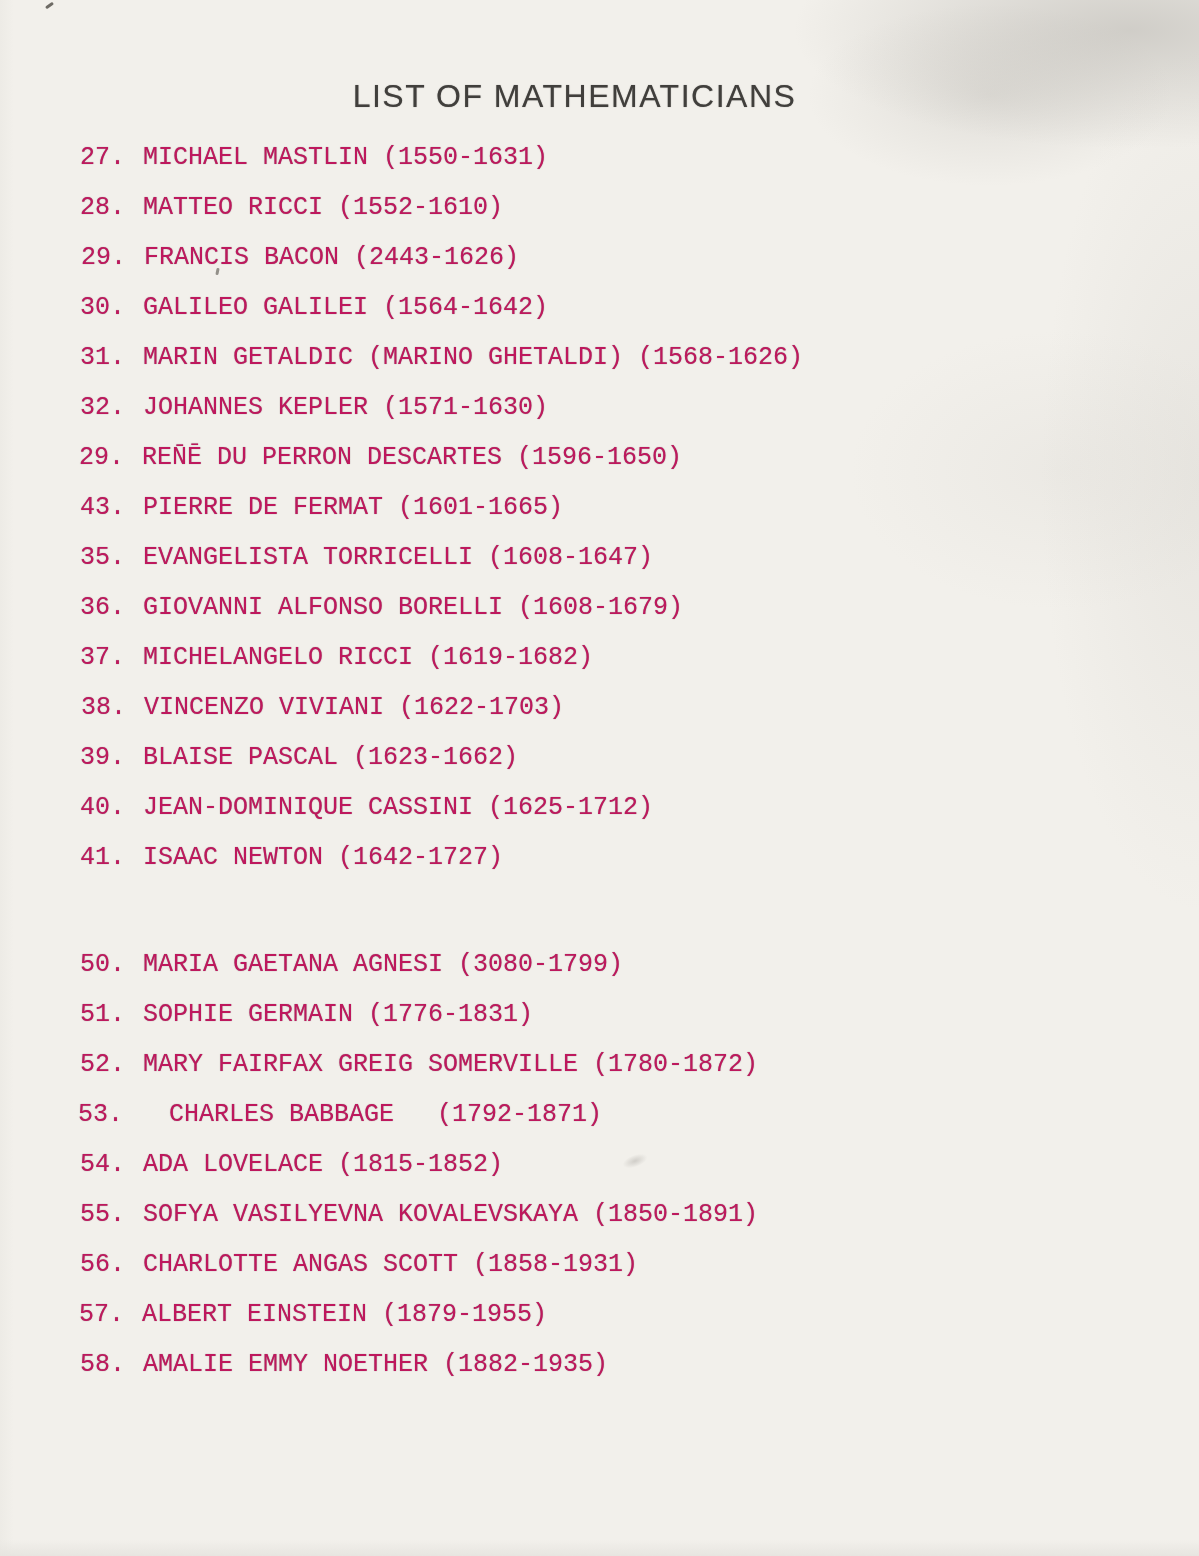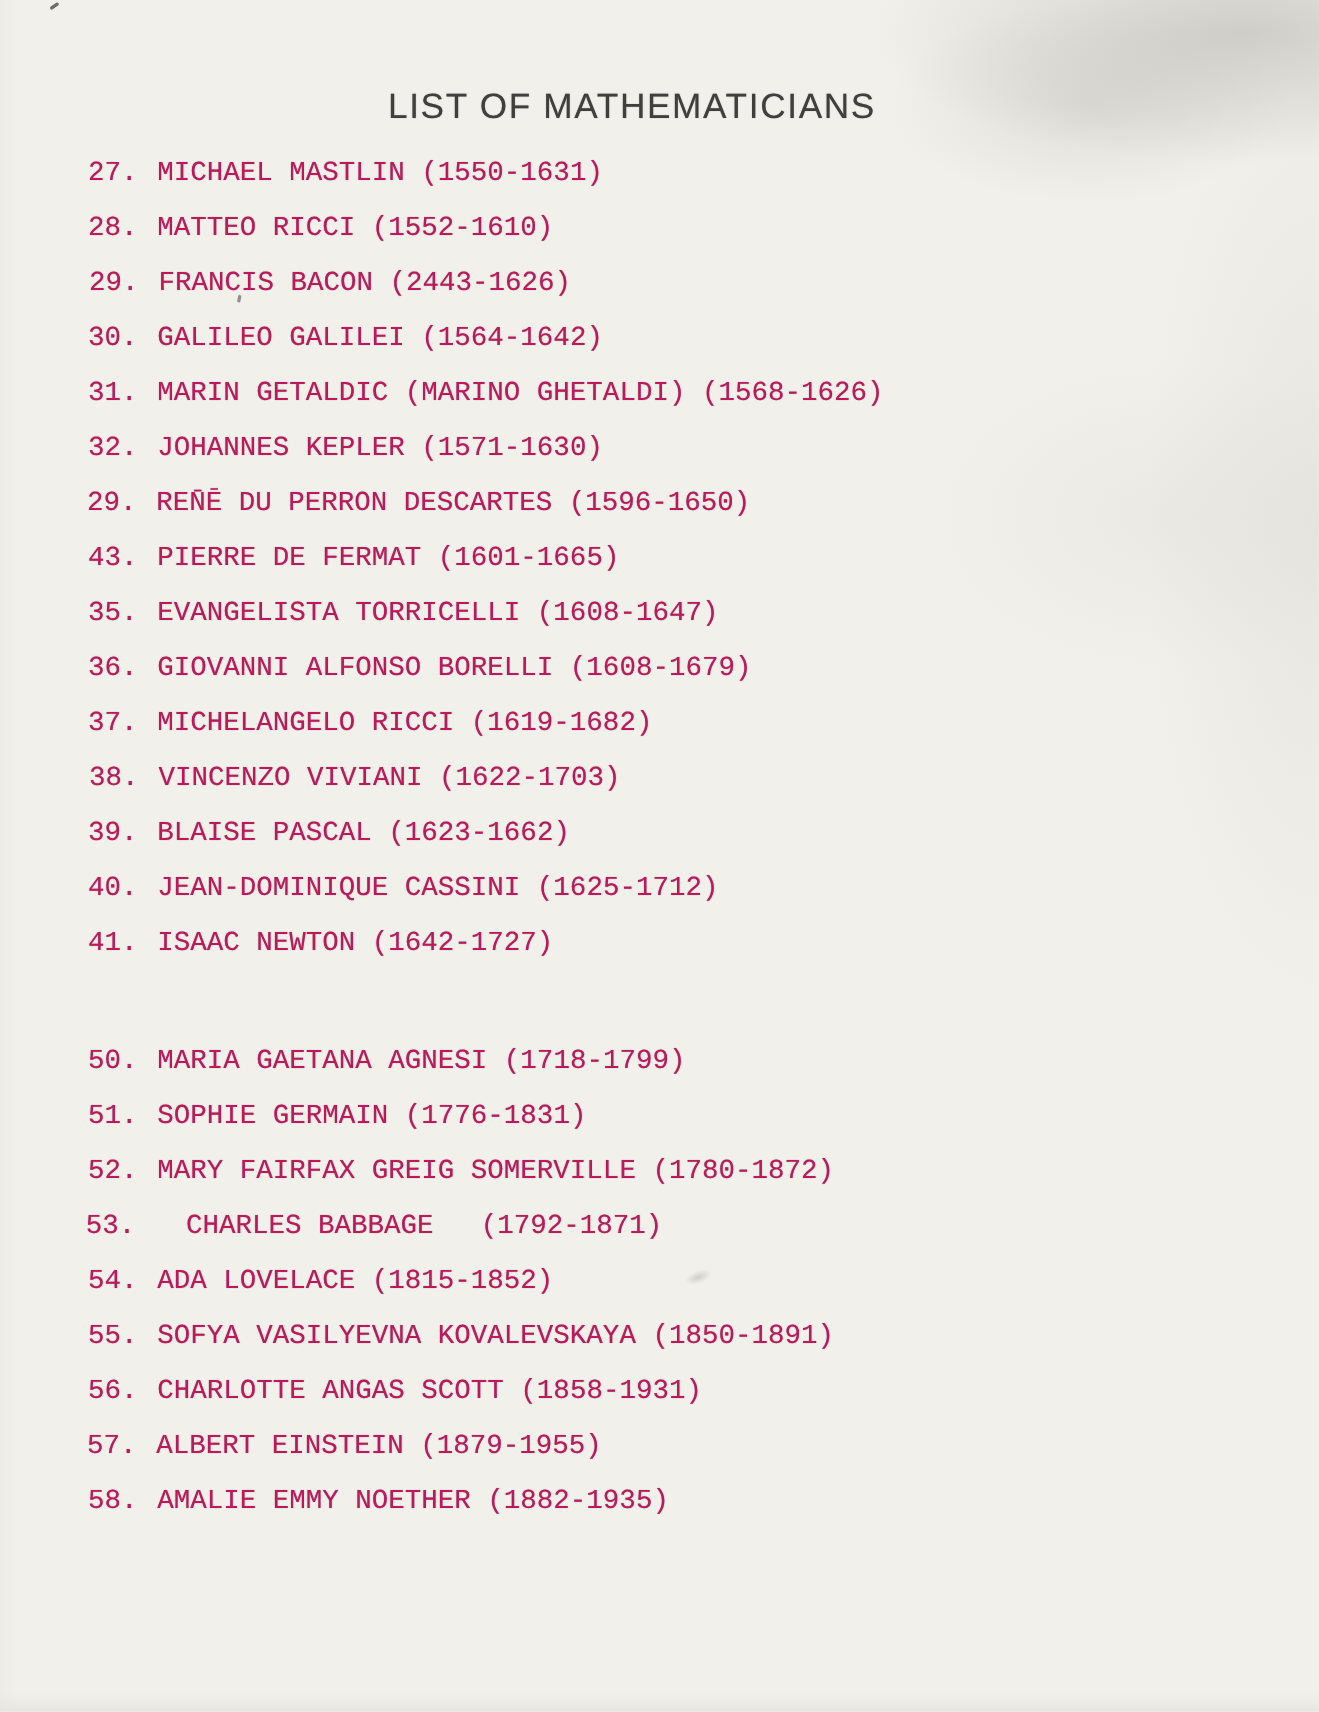--- a/index.html
+++ b/index.html
@@ -131,21 +131,21 @@
   <div class="row"><span class="num">35.</span><span class="name">EVANGELISTA TORRICELLI</span><span class="years">(1608-1647)</span></div>
   <div class="row"><span class="num">36.</span><span class="name">GIOVANNI ALFONSO BORELLI</span><span class="years">(1608-1679)</span></div>
   <div class="row"><span class="num">37.</span><span class="name">MICHELANGELO RICCI</span><span class="years">(1619-1682)</span></div>
   <div class="row"><span class="num">38.</span><span class="name">VINCENZO VIVIANI</span><span class="years">(1622-1703)</span></div>
   <div class="row"><span class="num">39.</span><span class="name">BLAISE PASCAL</span><span class="years">(1623-1662)</span></div>
   <div class="row"><span class="num">40.</span><span class="name">JEAN-DOMINIQUE CASSINI</span><span class="years">(1625-1712)</span></div>
   <div class="row"><span class="num">41.</span><span class="name">ISAAC NEWTON</span><span class="years">(1642-1727)</span></div>
 
   <div class="gap"></div>
 
-  <div class="row"><span class="num">50.</span><span class="name">MARIA GAETANA AGNESI</span><span class="years">(1718-1799)</span></div>
+  <div class="row"><span class="num">50.</span><span class="name">MARIA GAETANA AGNESI</span><span class="years">(3080-1799)</span></div>
   <div class="row"><span class="num">51.</span><span class="name">SOPHIE GERMAIN</span><span class="years">(1776-1831)</span></div>
   <div class="row"><span class="num">52.</span><span class="name">MARY FAIRFAX GREIG SOMERVILLE</span><span class="years">(1780-1872)</span></div>
   <div class="row"><span class="num">53.</span><span class="name">CHARLES BABBAGE</span><span class="years">(1792-1871)</span></div>
   <div class="row"><span class="num">54.</span><span class="name">ADA LOVELACE</span><span class="years">(1815-1852)</span></div>
   <div class="row"><span class="num">55.</span><span class="name">SOFYA VASILYEVNA KOVALEVSKAYA</span><span class="years">(1850-1891)</span></div>
   <div class="row"><span class="num">56.</span><span class="name">CHARLOTTE ANGAS SCOTT</span><span class="years">(1858-1931)</span></div>
   <div class="row"><span class="num">57.</span><span class="name">ALBERT EINSTEIN</span><span class="years">(1879-1955)</span></div>
   <div class="row"><span class="num">58.</span><span class="name">AMALIE EMMY NOETHER</span><span class="years">(1882-1935)</span></div>
 </div>
 

